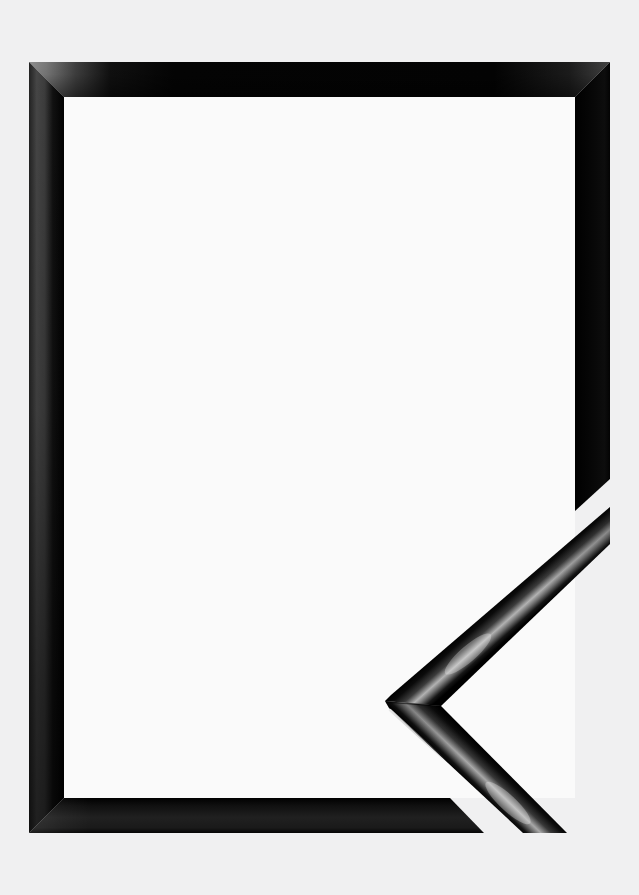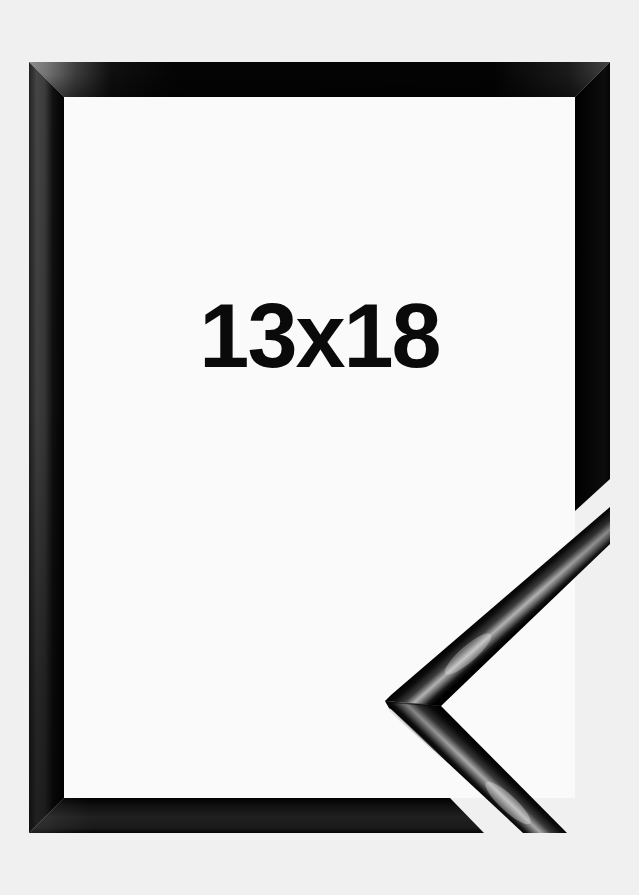--- a/index.html
+++ b/index.html
@@ -162,15 +162,14 @@
 
       <line x1="386" y1="702" x2="441" y2="706" stroke="#000000" stroke-width="1.5" opacity="0.55"></line>
 
       <line x1="390" y1="710" x2="447" y2="762" stroke="url(#gTipBevel)" stroke-width="2.5" stroke-linecap="round"></line>
 
       <ellipse cx="468" cy="654" rx="30" ry="8" fill="#ffffff" opacity="0.28" transform="rotate(-41 468 654)"></ellipse>
       <ellipse cx="508" cy="803" rx="30" ry="8" fill="#ffffff" opacity="0.30" transform="rotate(43 508 803)"></ellipse>
     </g>
   </svg>
 
-  <div class="size-label">13x18</div>
 
 </div>
 
 </body></html>

